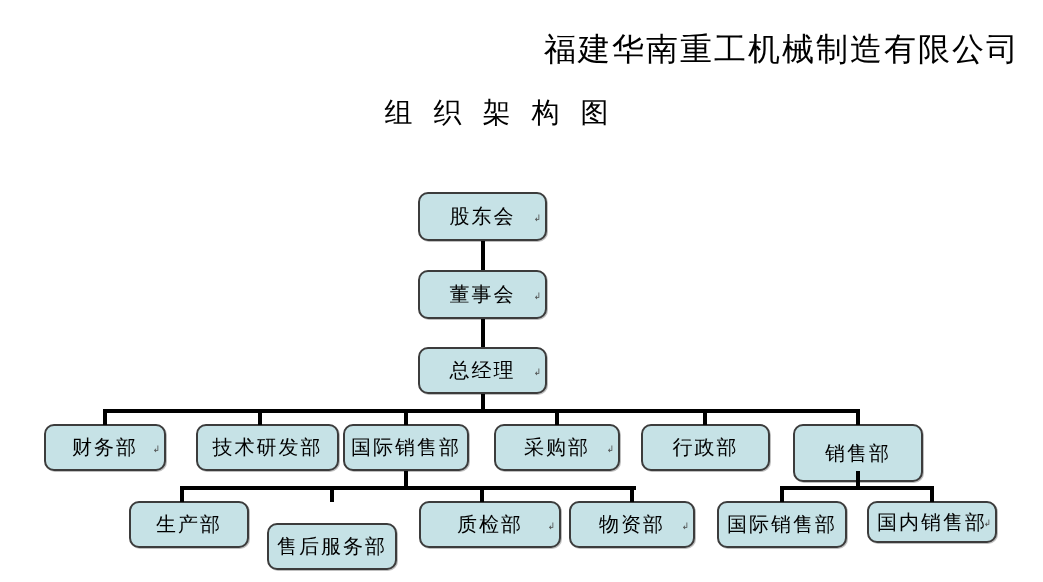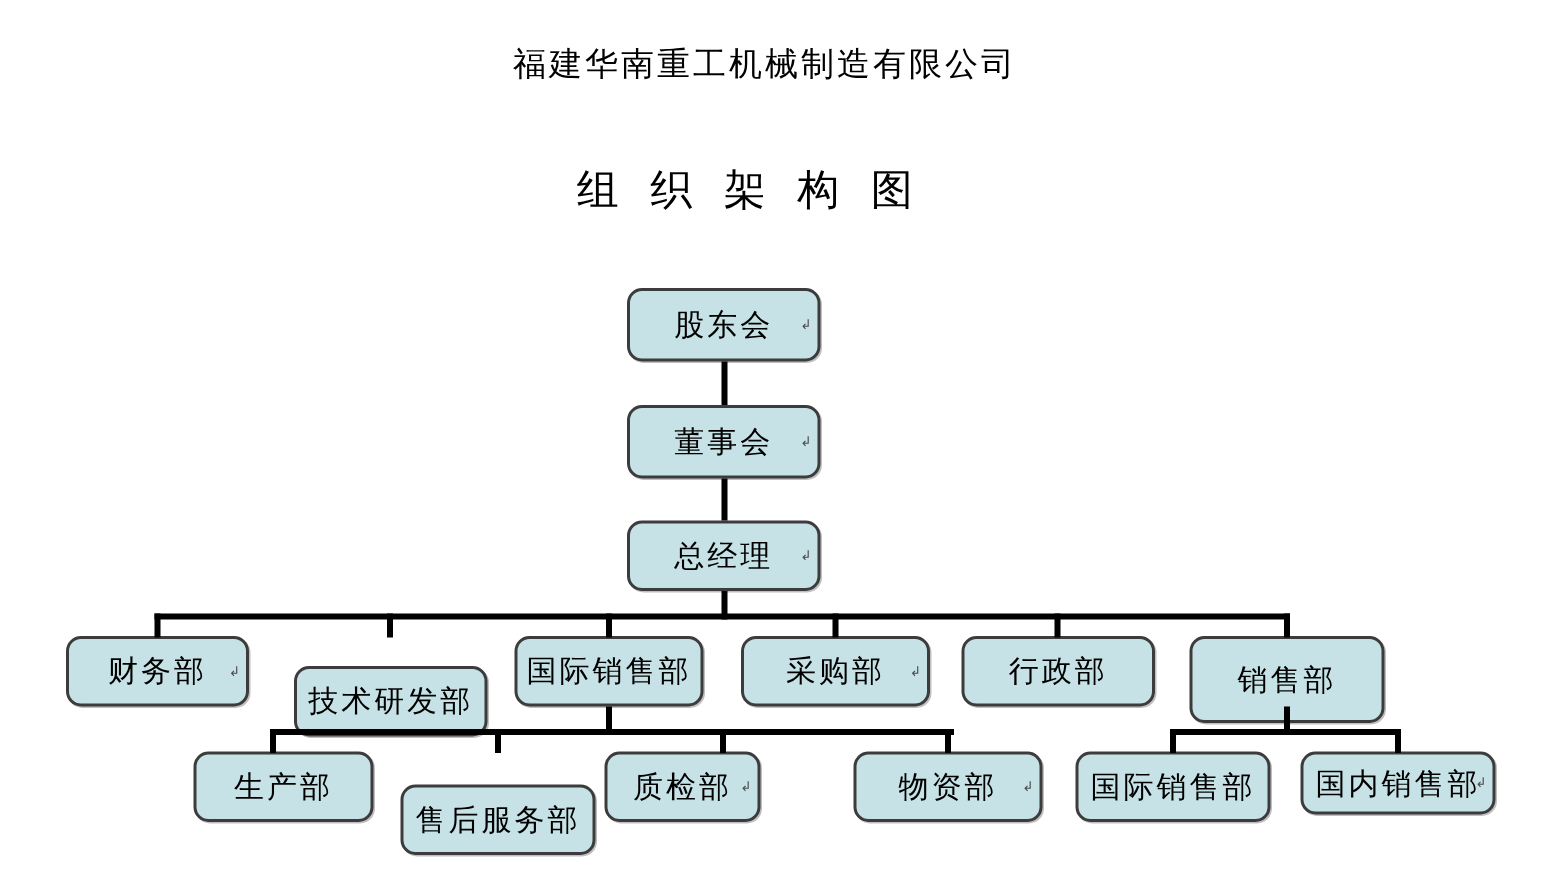--- a/index.html
+++ b/index.html
@@ -10,24 +10,24 @@
   }
   *{margin:0;padding:0;box-sizing:border-box;}
   html,body{background:#ffffff;}
   body{
     width:1043px;height:582px;position:relative;overflow:hidden;
     font-family:"Liberation Serif","DejaVu Serif",serif;color:var(--text);
   }
   .page{position:absolute;inset:0;}
   .title{
     position:absolute;top:28px;left:0;width:1020px;
-    text-align:center;font-size:22px;letter-spacing:2px;font-weight:400;
+    text-align:right;font-size:32px;letter-spacing:2px;font-weight:400;
   }
   .subtitle{
-    position:absolute;top:108px;left:0;width:1000px;
+    position:absolute;top:94px;left:0;width:1000px;
     text-align:center;font-size:28px;letter-spacing:7px;font-weight:400;
   }
   .node{
     position:absolute;display:flex;align-items:center;justify-content:center;
     background:var(--node-fill);border:2px solid var(--node-border);
     border-radius:10px;box-shadow:1px 1px 0 rgba(0,0,0,0.25);
   }
   .node-label{
     font-size:20px;letter-spacing:2px;color:var(--text);white-space:nowrap;
   }
@@ -60,21 +60,21 @@
   <div class="node" style="left:418px;top:347px;width:129px;height:47px">
     <span class="node-label">总经理</span>
     <span class="para-mark">↲</span>
   </div>
 
   <div class="node" style="left:44px;top:424px;width:122px;height:47px">
     <span class="node-label">财务部</span>
     <span class="para-mark">↲</span>
   </div>
 
-  <div class="node" style="left:196px;top:444px;width:129px;height:47px">
+  <div class="node" style="left:196px;top:424px;width:143px;height:47px">
     <span class="node-label">技术研发部</span>
 
   </div>
 
   <div class="node" style="left:343px;top:424px;width:126px;height:47px">
     <span class="node-label">国际销售部</span>
 
   </div>
 
   <div class="node" style="left:494px;top:424px;width:126px;height:47px">
@@ -95,21 +95,21 @@
   <div class="node" style="left:129px;top:501px;width:120px;height:47px">
     <span class="node-label">生产部</span>
 
   </div>
 
   <div class="node" style="left:267px;top:523px;width:130px;height:47px">
     <span class="node-label">售后服务部</span>
 
   </div>
 
-  <div class="node" style="left:403px;top:501px;width:104px;height:47px">
+  <div class="node" style="left:419px;top:501px;width:142px;height:47px">
     <span class="node-label">质检部</span>
     <span class="para-mark">↲</span>
   </div>
 
   <div class="node" style="left:569px;top:501px;width:126px;height:47px">
     <span class="node-label">物资部</span>
     <span class="para-mark">↲</span>
   </div>
 
   <div class="node" style="left:717px;top:501px;width:130px;height:47px">

